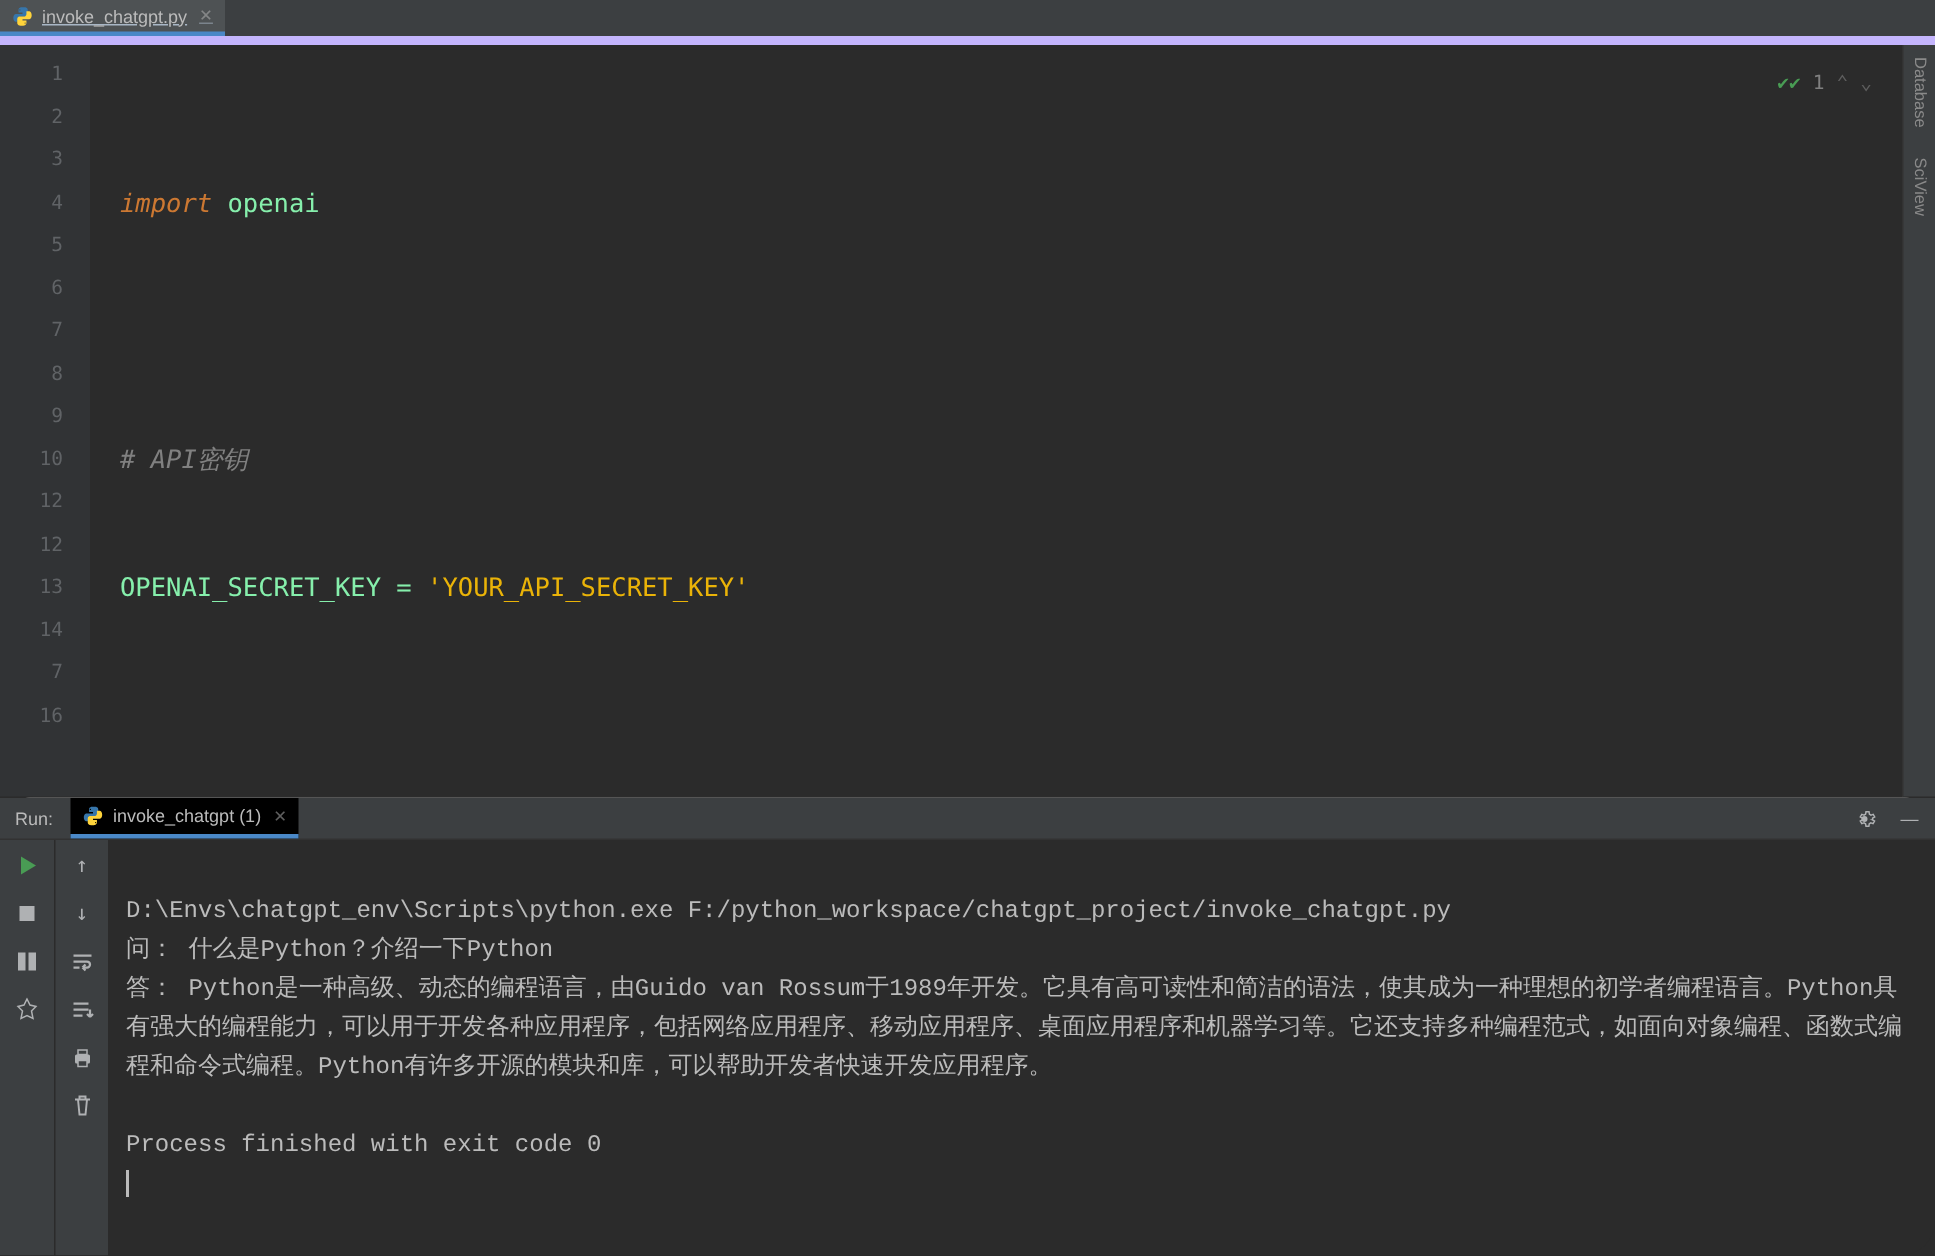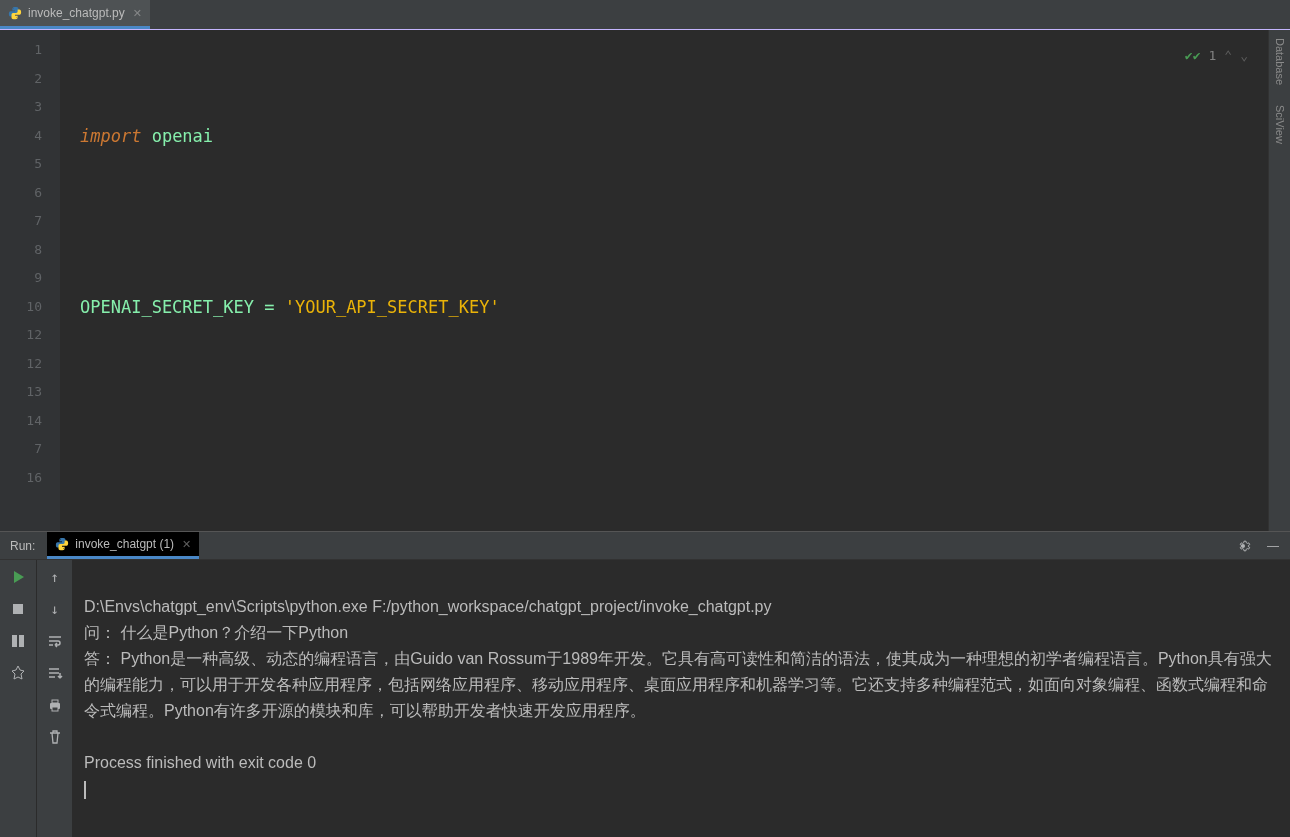--- a/index.html
+++ b/index.html
@@ -12,21 +12,22 @@
   color: #a9b7c6;
   overflow: hidden;
   display: flex;
   flex-direction: column;
 }
 .tabs-bar {
   height: 30px;
   background: #3c3f41;
   display: flex;
   align-items: stretch;
-  border-bottom: 1px solid #c4b5fd;
+  border-bottom: 6px solid #c4b5fd;
+  text-decoration: underline;
 }
 .tab {
   display: flex;
   align-items: center;
   padding: 0 8px;
   background: #4e5254;
   border-bottom: 3px solid #4a88c7;
   color: #bbbbbb;
   font-family: -apple-system, 'Segoe UI', sans-serif;
   font-size: 12px;
@@ -87,20 +88,21 @@
   padding-top: 8px;
   gap: 20px;
 }
 .right-rail .vert { writing-mode: vertical-rl; font-size: 11px; color: #8a8a8a; font-family: -apple-system, sans-serif; }
 .run-panel {
   height: 306px;
   background: #2b2b2b;
   border-top: 1px solid #555;
   display: flex;
   flex-direction: column;
+  border-radius: 23px;
 }
 .run-header {
   height: 28px;
   background: #3c3f41;
   display: flex;
   align-items: center;
   padding-left: 10px;
   font-family: -apple-system, 'Segoe UI', sans-serif;
   font-size: 12px;
   color: #bbbbbb;
@@ -129,21 +131,21 @@
 .run-col.c2 { background: #3c3f41; border-left: 1px solid #2b2b2b; }
 .icon-btn { width: 18px; height: 18px; display: flex; align-items: center; justify-content: center; cursor: pointer; color: #afb1b3; }
 .icon-btn svg { width: 16px; height: 16px; }
 .play-green { color: #499c54; }
 .console {
   flex: 1;
   padding: 8px 12px;
   font-size: 16px;
   line-height: 26px;
   color: #bbbbbb;
-  font-family: Liberation Sans, sans-serif;
+  font-family: Liberation Mono, monospace;
   white-space: pre-wrap;
   word-break: break-word;
 }
 .cursor-bar { display: inline-block; width: 2px; height: 18px; background: #bbbbbb; vertical-align: middle; animation: blink 1s steps(1) infinite; }
 @keyframes blink { 50% { opacity: 0; } }
 .py-icon svg { width: 100%; height: 100%; }
 .chev { opacity: 0.6; cursor: pointer; }
 </style>
 </head>
 <body>
@@ -183,20 +185,21 @@
     </div>
     <div class="editor">
       <div class="insp-area">
         <span class="insp-check">✔✔</span>
         <span>1</span>
         <span class="chev">⌃</span>
         <span class="chev">⌄</span>
       </div>
       <div class="code-line"><span class="k-import">import</span><span class="k-ident"> openai</span></div>
       <div class="code-line"></div>
+      <div class="code-line"><span class="k-comment"># API密钥</span></div>
       <div class="code-line"><span class="k-ident">OPENAI_SECRET_KEY </span><span class="k-ident">= </span><span class="k-string">'YOUR_API_SECRET_KEY'</span></div>
       <div class="code-line"></div>
       
       
       
       
       
       
       
       

